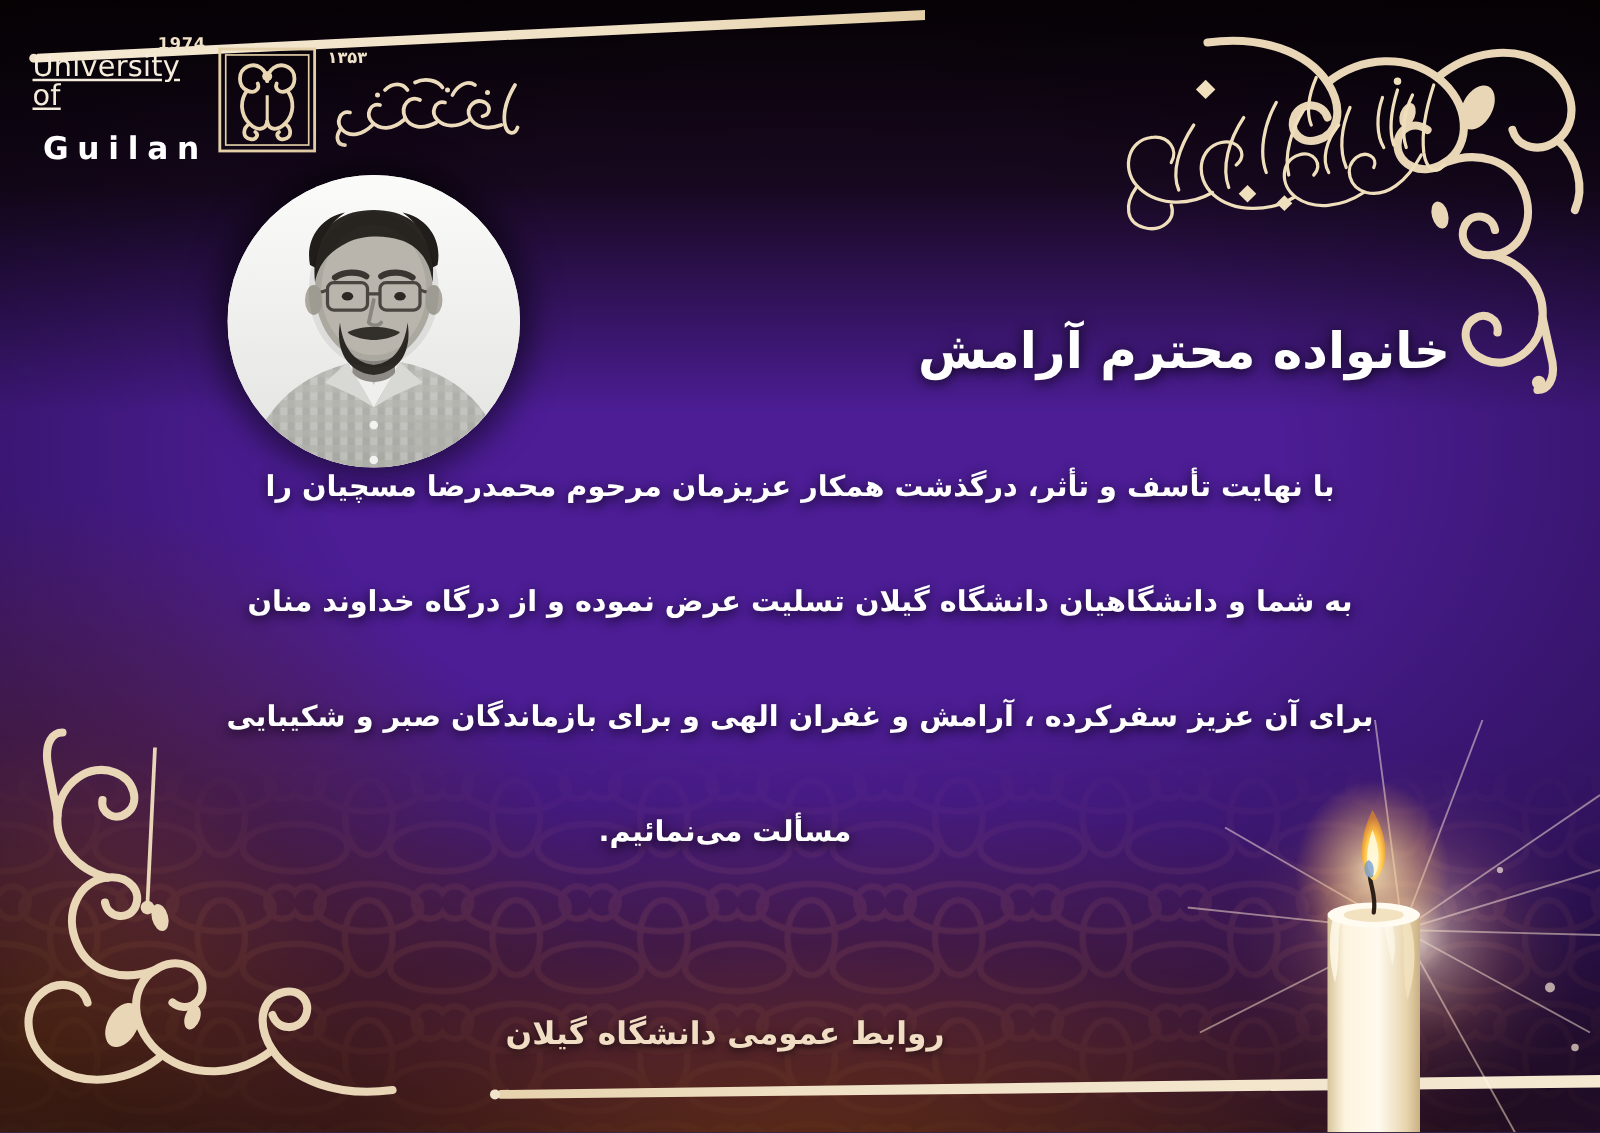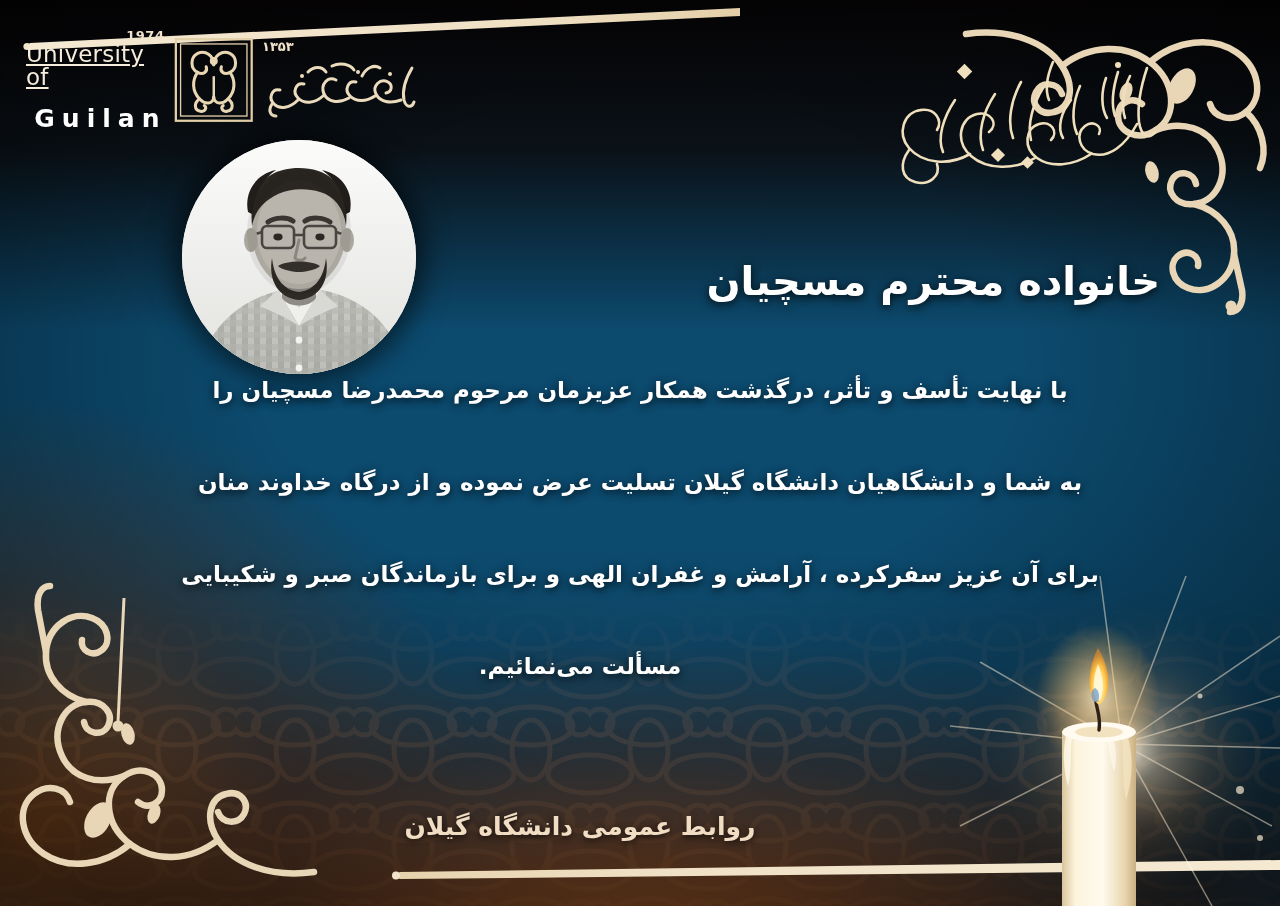--- a/index.html
+++ b/index.html
@@ -4,21 +4,21 @@
 <title>University of Guilan — Condolence Announcement</title>
 <style>
   html,body{margin:0;padding:0;background:#000;}
   *{box-sizing:border-box;}
 
   .poster{
     position:relative;
     width:1280px;height:906px;
     overflow:hidden;
     font-family:"DejaVu Sans","Liberation Sans",sans-serif;
-    background:#0c4a6e;
+    background:#4c1d95;
     padding-left:36px;
   }
 
   
   .bg-base{
     position:absolute;inset:0;
     background:
       radial-gradient(ellipse 70% 55% at 52% 18%, #120504 0%, #190706 45%, #220a06 75%, #2b0d07 100%),
       linear-gradient(to bottom, #130504 0%, #1d0806 38%, #3a1208 63%, #6a2a0c 84%, #8f4410 97%, #enumerate 100%);
   }
@@ -362,21 +362,21 @@
       <path d="M96 126 C104 120 130 120 138 126 C134 130 122 132 117 132 C112 132 100 130 96 126 Z" fill="#332f2a"></path>
       <path d="M90 118 C86 140 96 158 117 160 C138 158 148 140 144 118 C142 136 134 150 117 152 C100 150 92 136 90 118 Z" fill="#2e2a26"></path>
 
       <ellipse cx="69" cy="100" rx="7" ry="12" fill="#aba79f"></ellipse>
       <ellipse cx="165" cy="100" rx="7" ry="12" fill="#aba79f"></ellipse>
 
       <ellipse cx="117" cy="92" rx="47" ry="57" fill="none" stroke="rgba(0,0,0,.07)" stroke-width="10"></ellipse>
     </svg>
   </div>
 
-  <div class="headline">خانواده محترم مسچیان</div>
+  <div class="headline">خانواده محترم آرامش</div>
 
   <div class="body-block">
     <div class="body-line">با نهایت تأسف و تأثر، درگذشت همکار عزیزمان مرحوم محمدرضا مسچیان را</div>
     <div class="body-line">به شما و دانشگاهیان دانشگاه گیلان تسلیت عرض نموده و از درگاه خداوند منان</div>
     <div class="body-line">برای آن عزیز سفرکرده ، آرامش و غفران الهی و برای بازماندگان صبر و شکیبایی</div>
     <div class="body-line last">مسألت می‌نمائیم.</div>
   </div>
 
   <div class="footer">روابط عمومی دانشگاه گیلان</div>
 

